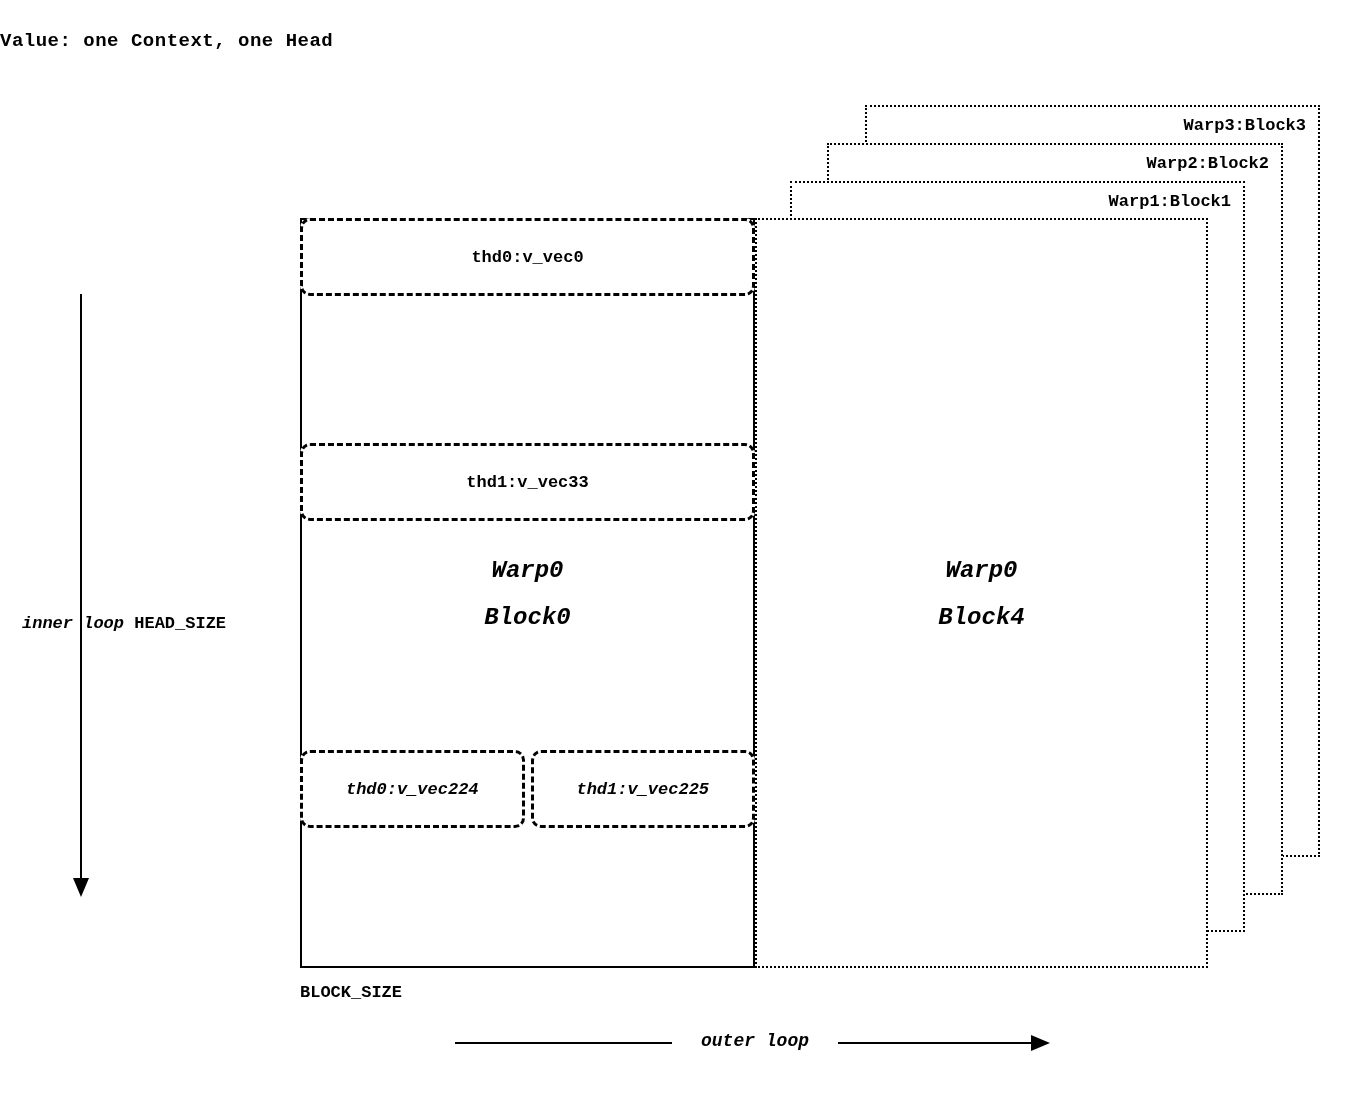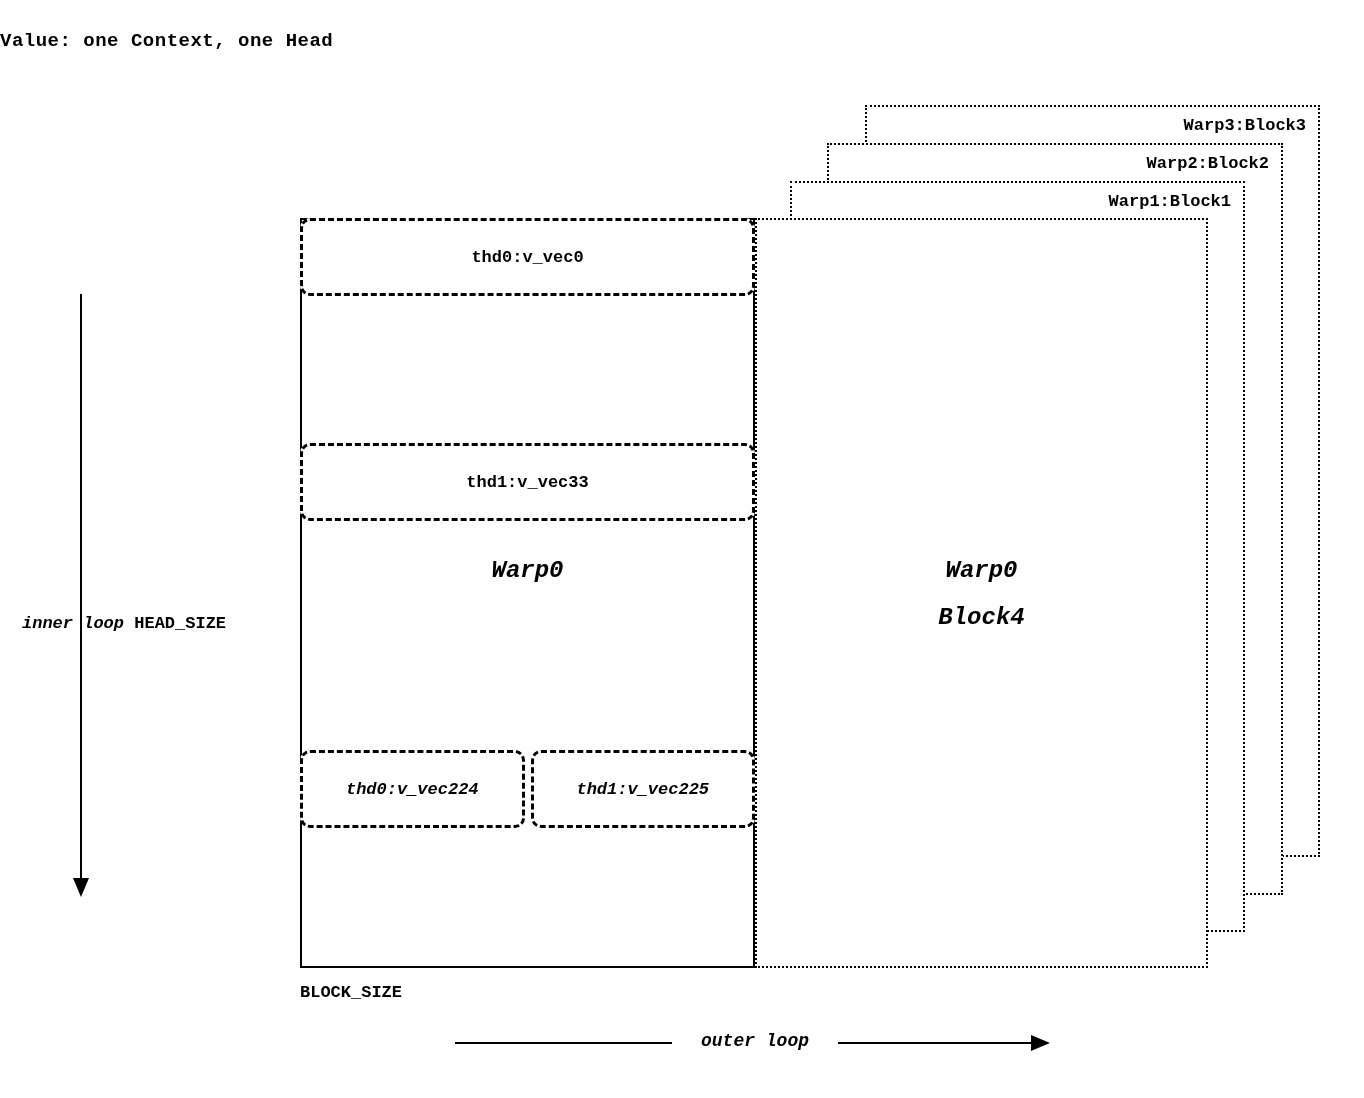--- a/index.html
+++ b/index.html
@@ -127,20 +127,21 @@
   <div class="abs dotted-block" style="left:755px; top:218px; width:453px; height:750px;">
     <div class="big-label" style="top:327px;">
       <div>Warp0</div>
       <div>Block4</div>
     </div>
   </div>
 
   <div class="abs solid-block" style="left:300px; top:218px; width:455px; height:750px;">
     <div class="big-label" style="top:327px;">
       <div>Warp0</div>
+      <div>Block0</div>
     </div>
   </div>
 
   <div class="abs thread-row" style="left:300px; top:218px; width:455px; height:78px;">
     <div class="thread-cell">thd0:v_vec0</div>
   </div>
 
   <div class="abs thread-row" style="left:300px; top:443px; width:455px; height:78px;">
     <div class="thread-cell">thd1:v_vec33</div>
   </div>

